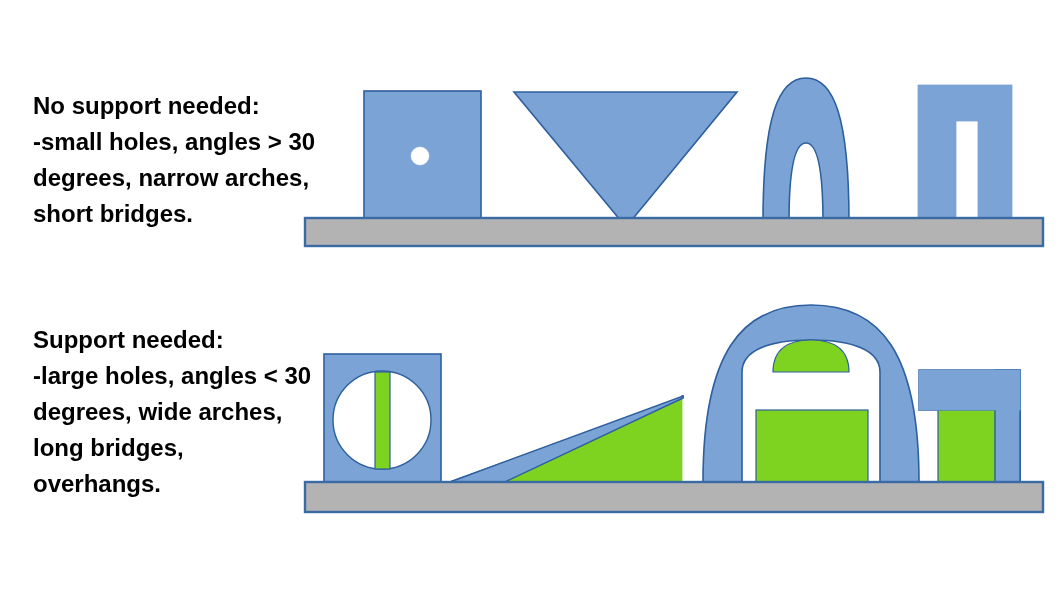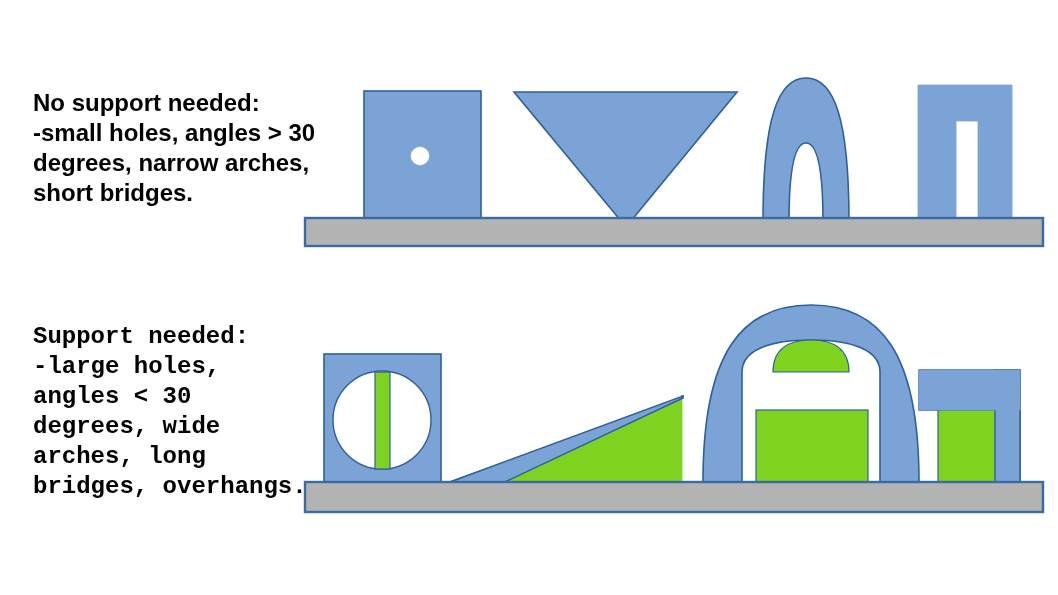--- a/index.html
+++ b/index.html
@@ -19,35 +19,34 @@
     left: 0;
     top: 0;
     width: 1058px;
     height: 595px;
   }
   .caption {
     position: absolute;
     font-family: "Liberation Sans", sans-serif;
     font-weight: bold;
     font-size: 24px;
-    line-height: 30px;
+    line-height: 36px;
     color: #000000;
     white-space: pre-line;
     letter-spacing: 0px;
   }
   #caption-no-support {
     left: 33px;
     top: 88px;
     width: 300px;
   }
   #caption-support {
     left: 33px;
     top: 322px;
     width: 280px;
-    font-family: Liberation Mono, monospace;
   }
   svg.shapes {
     position: absolute;
     left: 0;
     top: 0;
     width: 1058px;
     height: 595px;
   }
 </style>
 </head>

